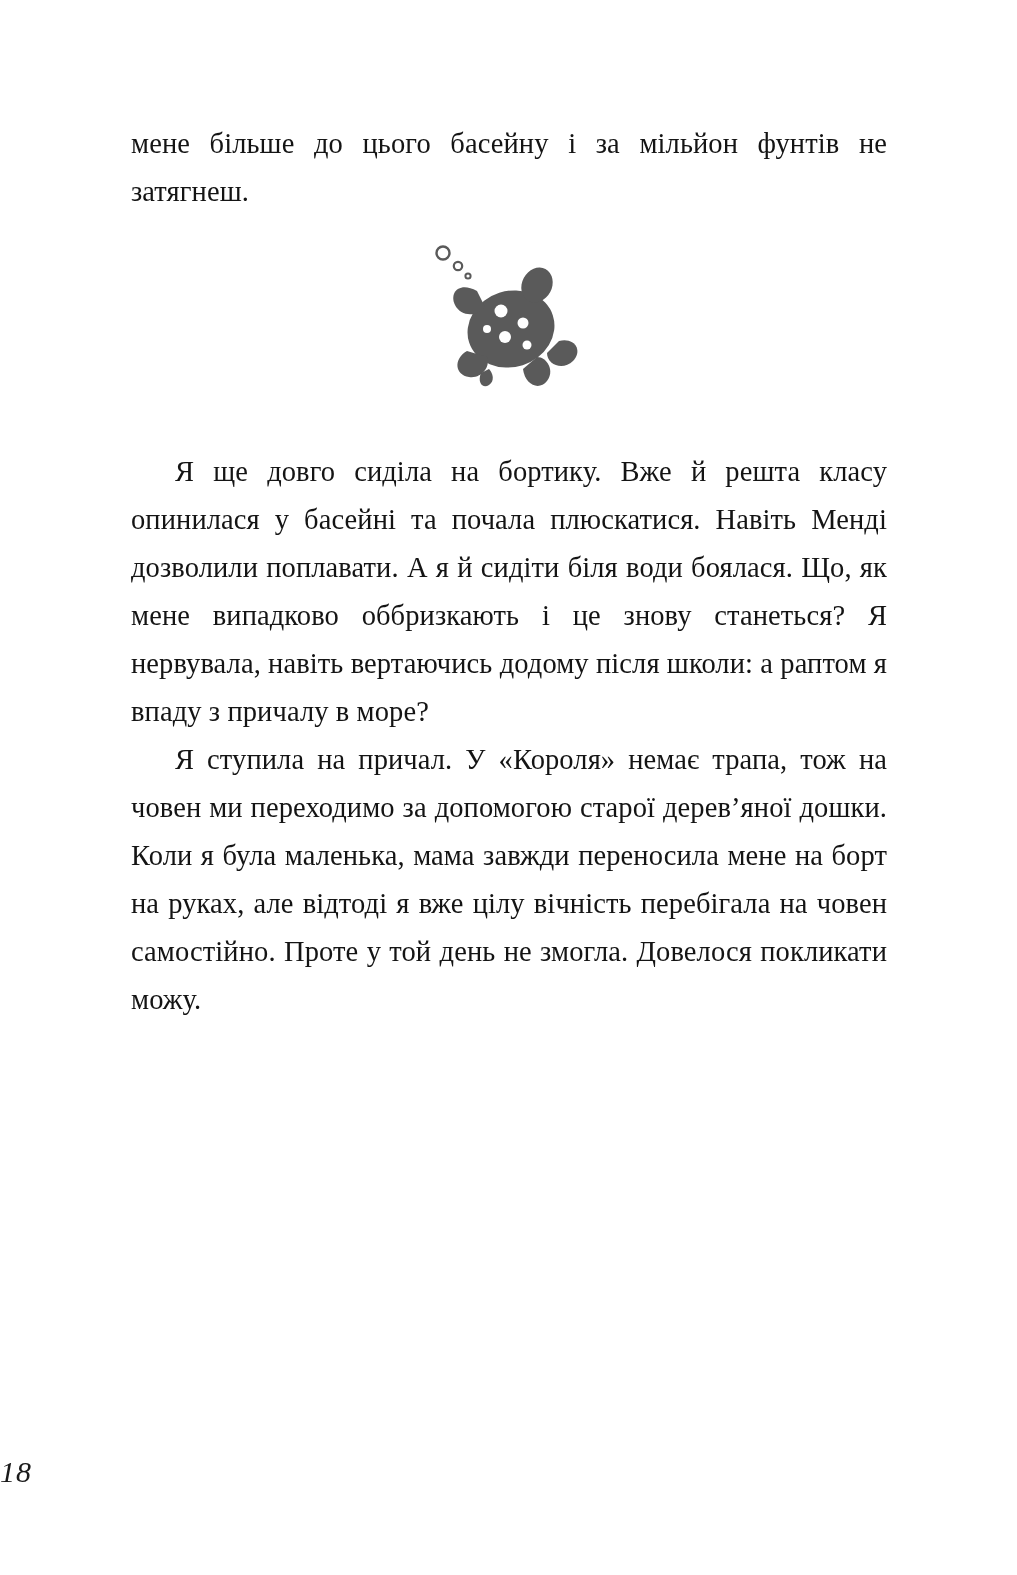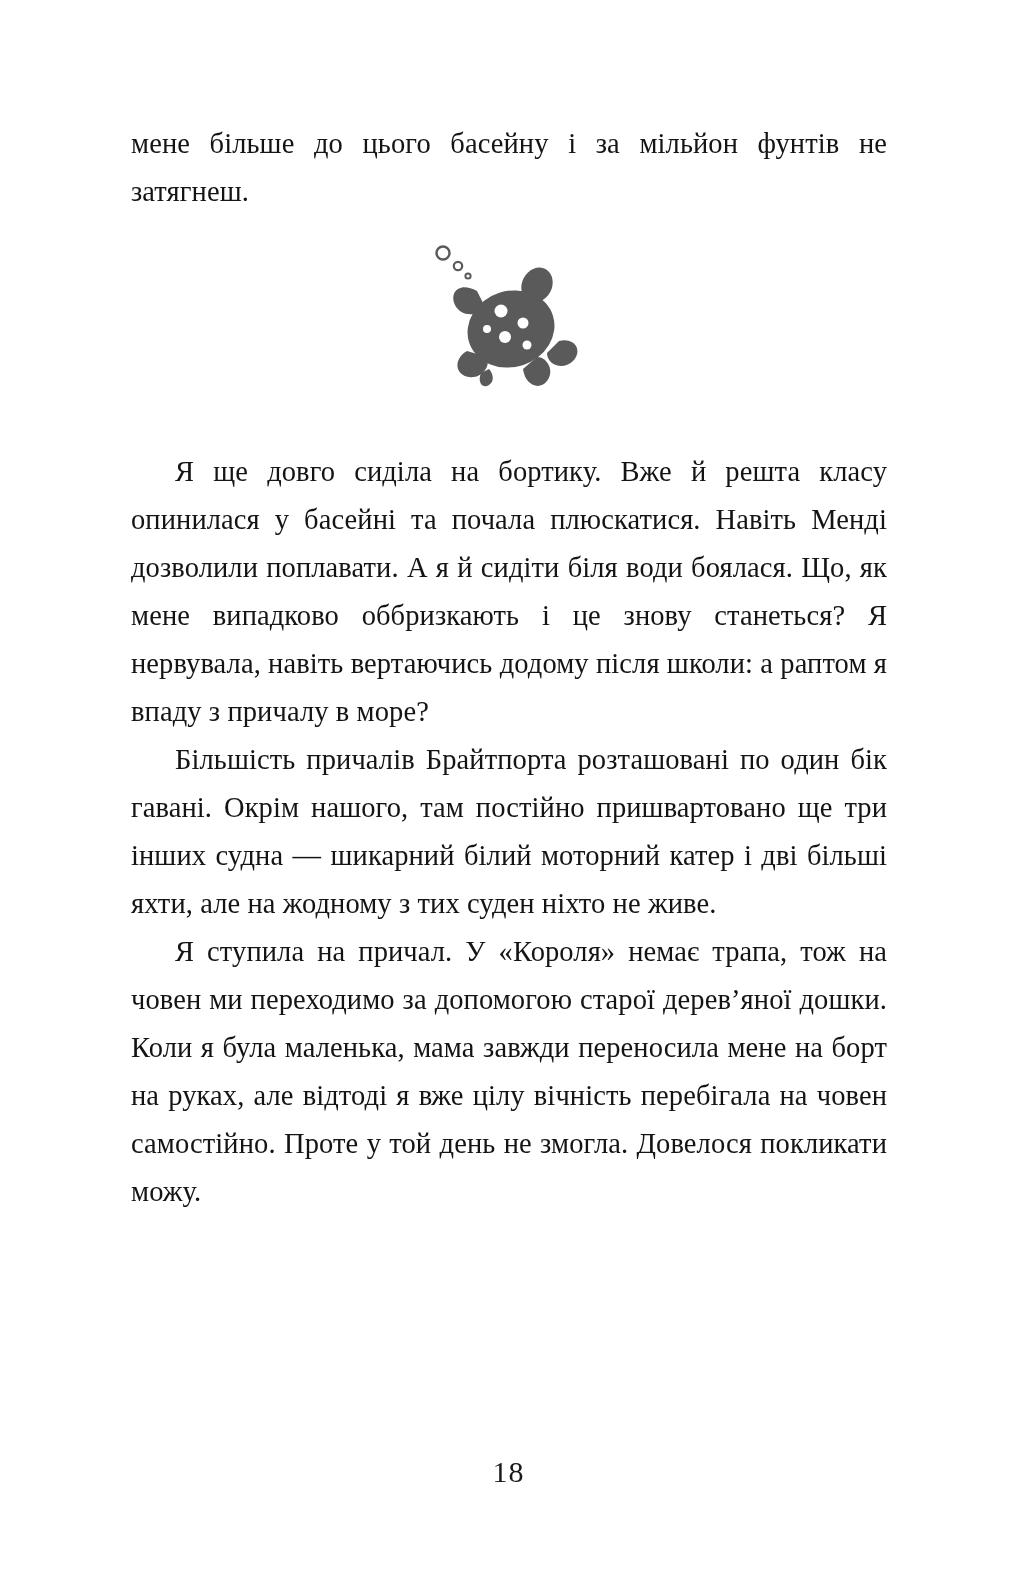--- a/index.html
+++ b/index.html
@@ -66,22 +66,23 @@
 
   .gap-after-ornament {
     height: 26px;
   }
 
   .folio {
     position: absolute;
     left: 0;
     right: 0;
     top: 1455px;
-    text-align: center;
+    text-align: left;
     font-family: "Liberation Serif", "DejaVu Serif", serif;
+    font-style: italic;
     font-size: 30px;
     color: #1a1a1a;
     letter-spacing: 1px;
   }
 </style>
 </head>
 <body>
 
 <div class="page">
 
@@ -117,21 +118,20 @@
             <circle cx="68" cy="92" r="4"></circle>
           </g>
         </g>
       </svg>
     </div>
 
     <div class="gap-after-ornament"></div>
 
     <p class="para indent">Я ще довго сиділа на бортику. Вже й решта класу опинилася у басейні та почала плюскатися. Навіть Менді дозволили поплавати. А я й сидіти біля води боялася. Що, як мене випадково оббризкають і це знову станеться? Я нервувала, навіть вертаючись додому після школи: а раптом я впаду з причалу в море?</p>
 
-    <p class="para indent">Більшість причалів Брайтпорта розташовані по один бік гавані. Окрім нашого, там постійно пришвартовано ще три інших судна — шикарний білий моторний катер і дві більші яхти, але на жодному з тих суден ніхто не живе.</p>
 
     <p class="para indent">Я ступила на причал. У «Короля» немає трапа, тож на човен ми переходимо за допомогою старої дерев’яної дошки. Коли я була маленька, мама завжди переносила мене на борт на руках, але відтоді я вже цілу вічність перебігала на човен самостійно. Проте у той день не змогла. Довелося покликати можу.</p>
 
 
   </div>
 
   <div class="folio">18</div>
 
 </div>
 

